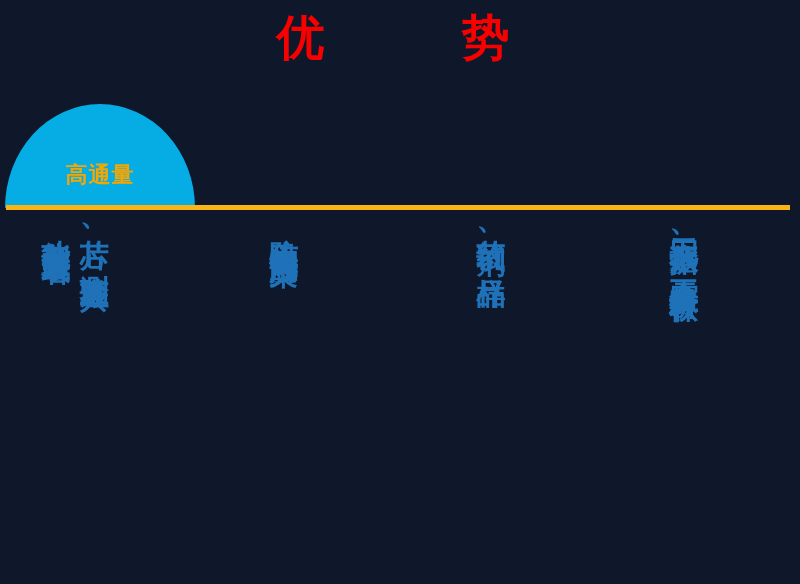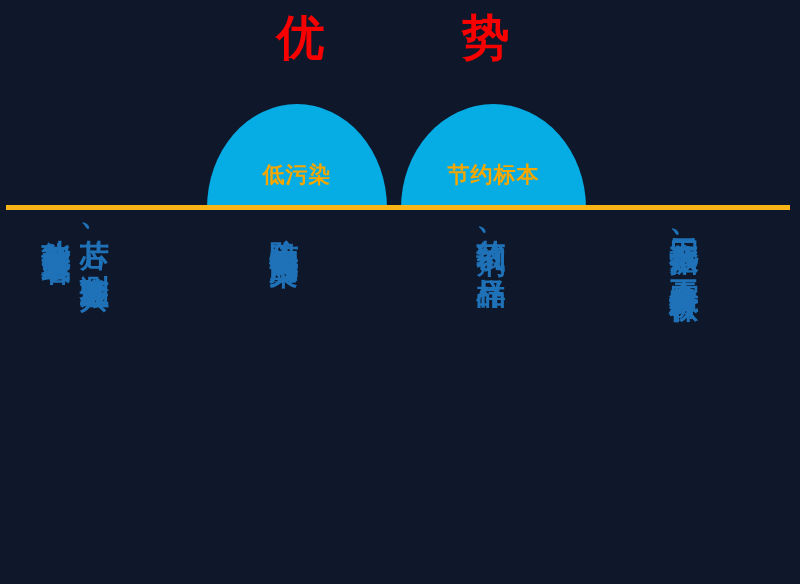--- a/index.html
+++ b/index.html
@@ -106,28 +106,25 @@
 </style>
 </head>
 <body>
 
 <div id="slide">
 
   <div id="title">优    势</div>
 
   <div id="arch-row">
 
-
-    <div class="arch" style="left:207px; width:180px;">
-      <div class="arch-label">低污染</div>
+    <div class="arch" style="left:5px; width:190px;">
+      <div class="arch-label">高通量</div>
     </div>
 
-    <div class="arch" style="left:401px; width:185px;">
-      <div class="arch-label">节约标本</div>
-    </div>
+
 
 
   </div>
 
   <div id="baseline"></div>
 
   <div class="col" style="left:40px;">
     <div class="vline">芯片、测序验证工具</div>
     <div class="vline">功能分类型筛查或者</div>
   </div>

